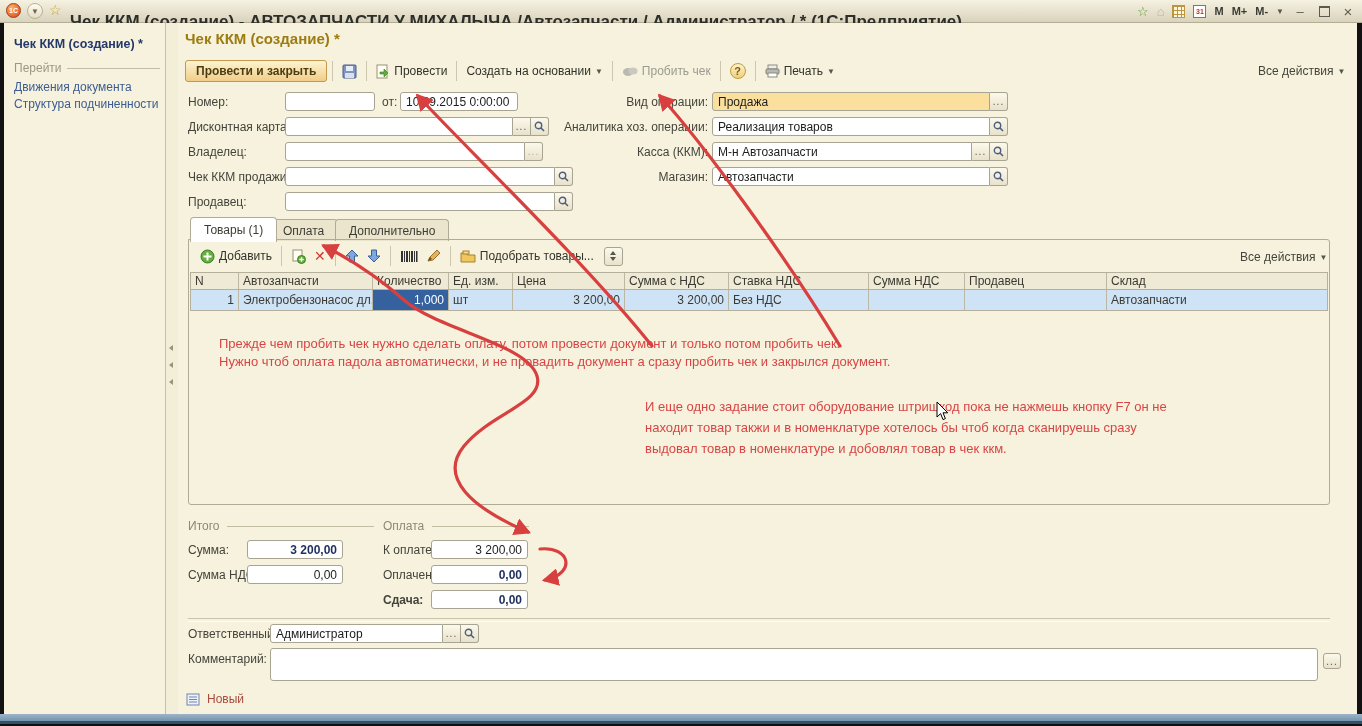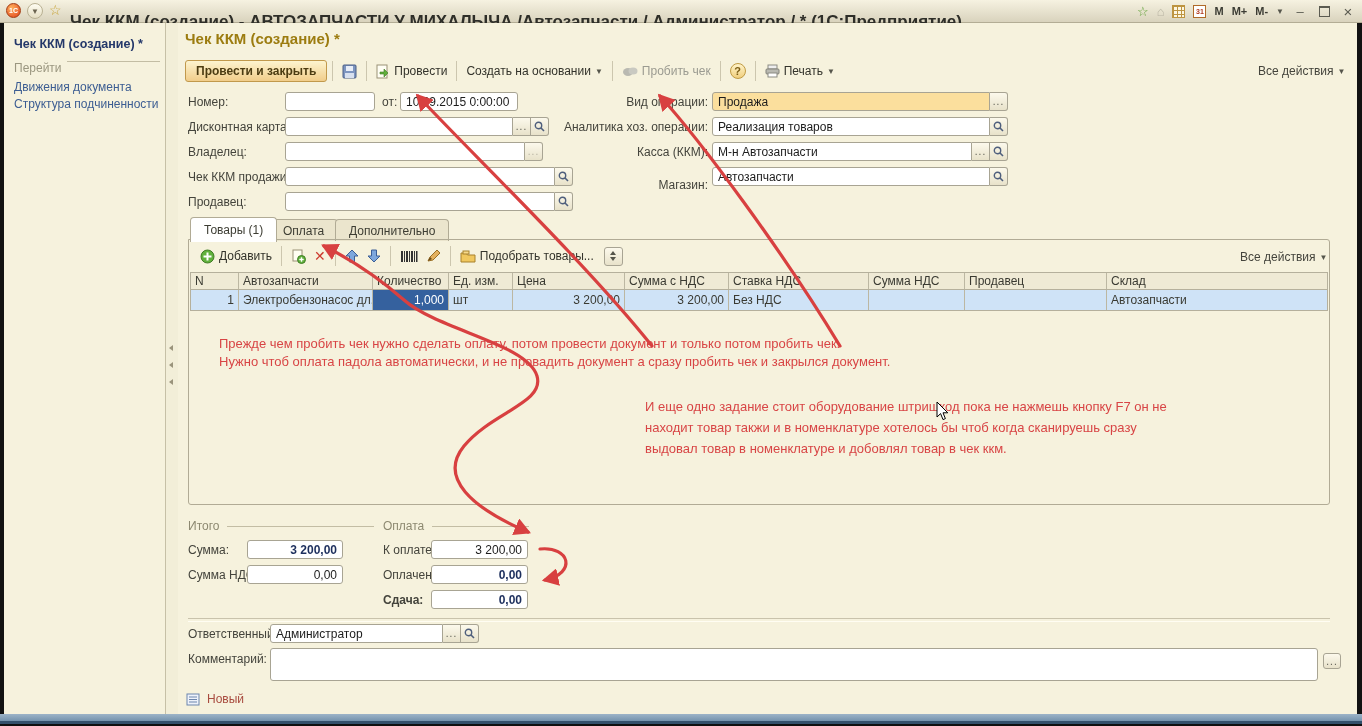--- a/index.html
+++ b/index.html
@@ -26,21 +26,21 @@
             background-size:4px 4px;}
   .cal-ico{width:13px;height:13px;background:#fff;border:1px solid #b06a28;box-sizing:border-box;
            font-size:7px;color:#b03a20;display:flex;align-items:center;justify-content:center;font-weight:bold;}
   
   .edge{position:absolute;background:#121212;}
   .strip-blue{position:absolute;left:0;width:1362px;top:714px;height:7px;background:linear-gradient(#9db4c8,#7493ad);}
   .strip-dark{position:absolute;left:0;width:1362px;top:721px;height:3px;background:#33506b;}
   
   .sidebar{position:absolute;left:4px;top:23px;width:162px;height:691px;background:#f6f2dd;border-right:1px solid #c6c0a6;box-sizing:border-box;}
   .sb-title{position:absolute;left:10px;top:14px;font-size:12.5px;font-weight:bold;color:#24386a;white-space:nowrap;}
-  .sb-sec{position:absolute;left:10px;top:38px;width:146px;display:flex;align-items:flex-start;gap:5px;color:#9b9780;}
+  .sb-sec{position:absolute;left:10px;top:38px;width:146px;display:flex;align-items:center;gap:5px;color:#9b9780;}
   .sb-sec .ln{flex:1;height:1px;background:#c3bda4;}
   .sb-link{position:absolute;left:10px;font-size:12px;color:#3c5d92;white-space:nowrap;cursor:pointer;}
   .splitter{position:absolute;left:166px;top:23px;width:12px;height:691px;background:#f2eed8;}
   .grip{position:absolute;left:3px;width:0;height:0;border-top:3px solid transparent;border-bottom:3px solid transparent;border-right:4px solid #9a947c;}
   
   .main{position:absolute;left:178px;top:23px;width:1179px;height:691px;background:#f6f2dd;}
   .pg-title{position:absolute;left:7px;top:7px;font-size:15px;font-weight:bold;color:#9c7c10;}
   
   .toolbar{position:absolute;left:7px;top:35px;height:26px;display:flex;align-items:center;}
   .tb-sep{width:1px;height:20px;background:#ccc6ae;margin:0 5px;}
@@ -279,21 +279,21 @@
           <span class="ell">...</span>
         </div>
       <div class="mini">
           <svg width="11" height="11">
             <circle cx="4.5" cy="4.5" r="3.2" fill="none" stroke="#4e5e7c" stroke-width="1.4"></circle>
             <line x1="7" y1="7" x2="10" y2="10" stroke="#4e5e7c" stroke-width="1.6"></line>
           </svg>
         </div>
     </div>
 
-    <div class="rlbl" style="left:382px;top:147px;width:148px;margin-top:8px;">Магазин:</div>
+    <div class="rlbl" style="left:382px;top:147px;width:148px;">Магазин:</div>
     <div class="fldgrp" style="left:534px;top:144px;">
       <div class="fld" style="width:278px;">Автозапчасти</div>
       <div class="mini">
           <svg width="11" height="11">
             <circle cx="4.5" cy="4.5" r="3.2" fill="none" stroke="#4e5e7c" stroke-width="1.4"></circle>
             <line x1="7" y1="7" x2="10" y2="10" stroke="#4e5e7c" stroke-width="1.6"></line>
           </svg>
         </div>
     </div>
 

